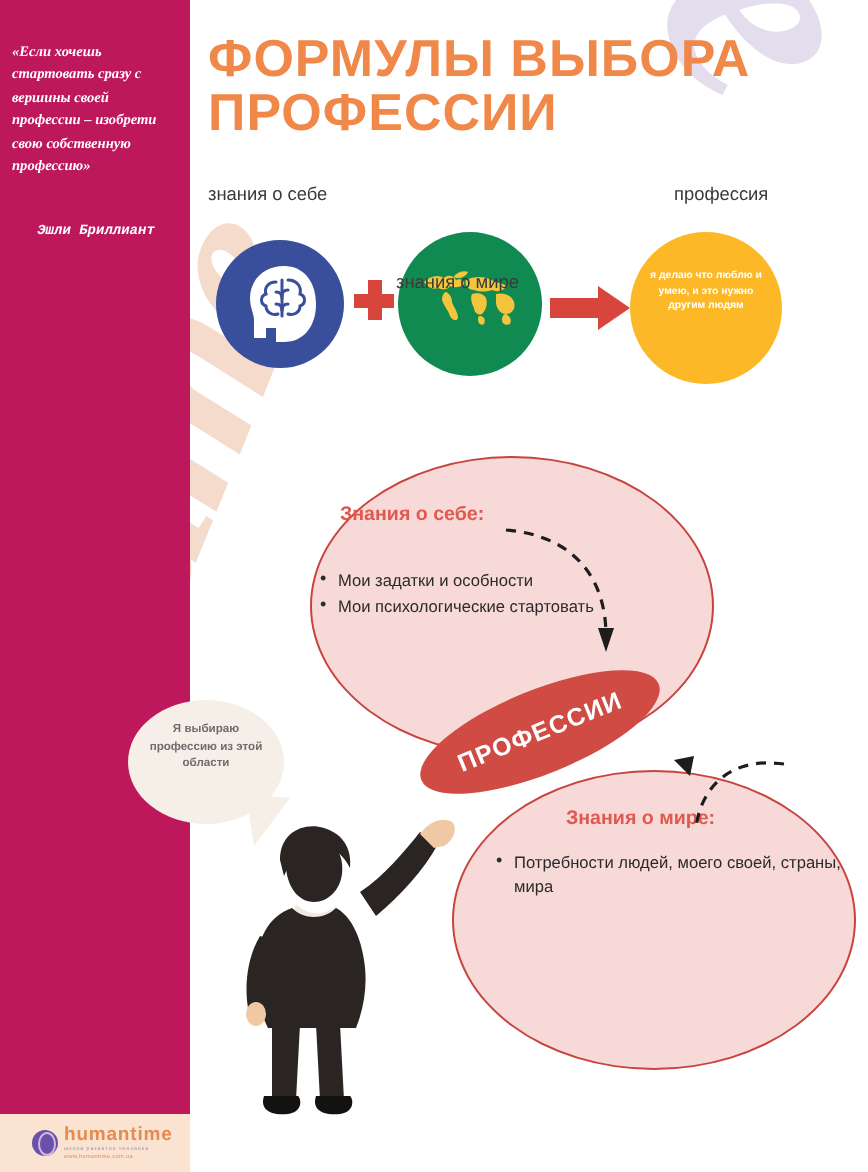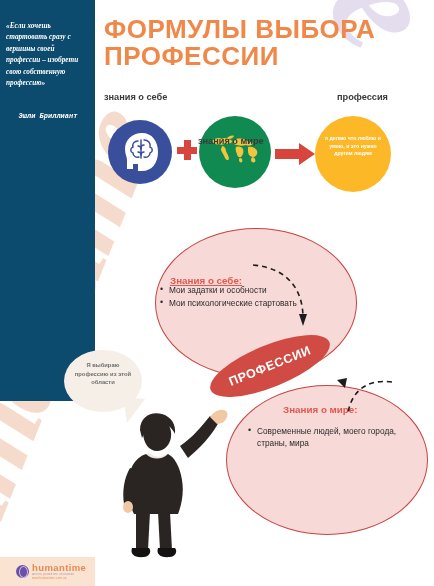--- a/index.html
+++ b/index.html
@@ -44,22 +44,22 @@
     transform:rotate(-68deg);
     transform-origin:bottom left;
     letter-spacing:-5px;
     white-space:nowrap;
     pointer-events:none;
     font-family:"Liberation Serif", serif;
   }
 
   
   .left-panel{
-    position:absolute;left:0;top:0;width:95px;height:401px;
-    background:#0c4a6e;
+    position:absolute;left:0;top:0;width:95px;height:557px;
+    background:#be185d;
     z-index:5;
   }
   .quote{
     position:absolute;left:6px;top:20px;width:84px;
     color:#ffffff;
     font-size:7.3px;
     line-height:11.4px;
     font-weight:700;
     font-style:italic;
     font-family:"Liberation Serif", serif;
@@ -112,21 +112,21 @@
     font-size:26px;
     line-height:27px;
     font-weight:700;
     letter-spacing:.5px;
     z-index:10;
   }
 
   
   .flabel{
     position:absolute;top:92px;
-    font-size:9.2px;font-weight:700;color:#3a3a3a;
+    font-size:9.2px;font-weight:400;color:#3a3a3a;
     z-index:10;white-space:nowrap;
   }
   .flabel.a{left:104px;}
   .flabel.b{left:198px;margin-top:44px;}
   .flabel.c{left:314px;padding-left:23px;}
 
   
   .circ{position:absolute;border-radius:50%;z-index:9;}
   .circ-blue{left:108px;top:120px;width:64px;height:64px;background:#3a4f9b;}
   .circ-green{left:199px;top:116px;width:72px;height:72px;background:#108a51;}
@@ -170,21 +170,21 @@
     background:#f7d9d7;
     border:1px solid #c8453f;
     z-index:4;
   }
 
   .venn-head{
     position:absolute;
     color:#e0594f;font-weight:700;font-size:9.8px;
     z-index:8;
   }
-  .venn-head.top{left:170px;top:275px;text-decoration:underline;}
+  .venn-head.top{left:170px;top:252px;}
   .venn-head.bot{left:283px;top:404px;}
 
   .venn-list{
     position:absolute;z-index:8;
     font-size:8.3px;line-height:12.4px;
     color:#2b2b2b;
     list-style:none;margin:0;padding:0;
   }
   .venn-list.top{left:160px;top:284px;width:190px;}
   .venn-list.bot{left:248px;top:425px;width:180px;}
@@ -310,21 +310,21 @@
   <div class="venn-bot"></div>
 
   <div class="venn-head top">Знания о себе:</div>
   <ul class="venn-list top">
     <li>Мои задатки и особности</li>
     <li>Мои психологические стартовать</li>
   </ul>
 
   <div class="venn-head bot">Знания о мире:</div>
   <ul class="venn-list bot">
-    <li>Современные  людей, моего города, страны, мира</li>
+    <li>Потребности  людей, моего своей, страны, мира</li>
   </ul>
 
   <svg class="dash-svg" viewBox="0 0 434 586">
     <path d="M253 265 C288 268 303 290 303 318" fill="none" stroke="#1d1d1d" stroke-width="1.6" stroke-dasharray="5,4"></path>
     <path d="M299 314 L303 326 L307 314 Z" fill="#1d1d1d"></path>
     <path d="M392 382 C363 378 350 396 348 414" fill="none" stroke="#1d1d1d" stroke-width="1.6" stroke-dasharray="5,4"></path>
     <path d="M345 388 L337 380 L347 378 Z" fill="#1d1d1d"></path>
   </svg>
 
   <svg class="bubble-tail" width="26" height="28" viewBox="0 0 26 28">

